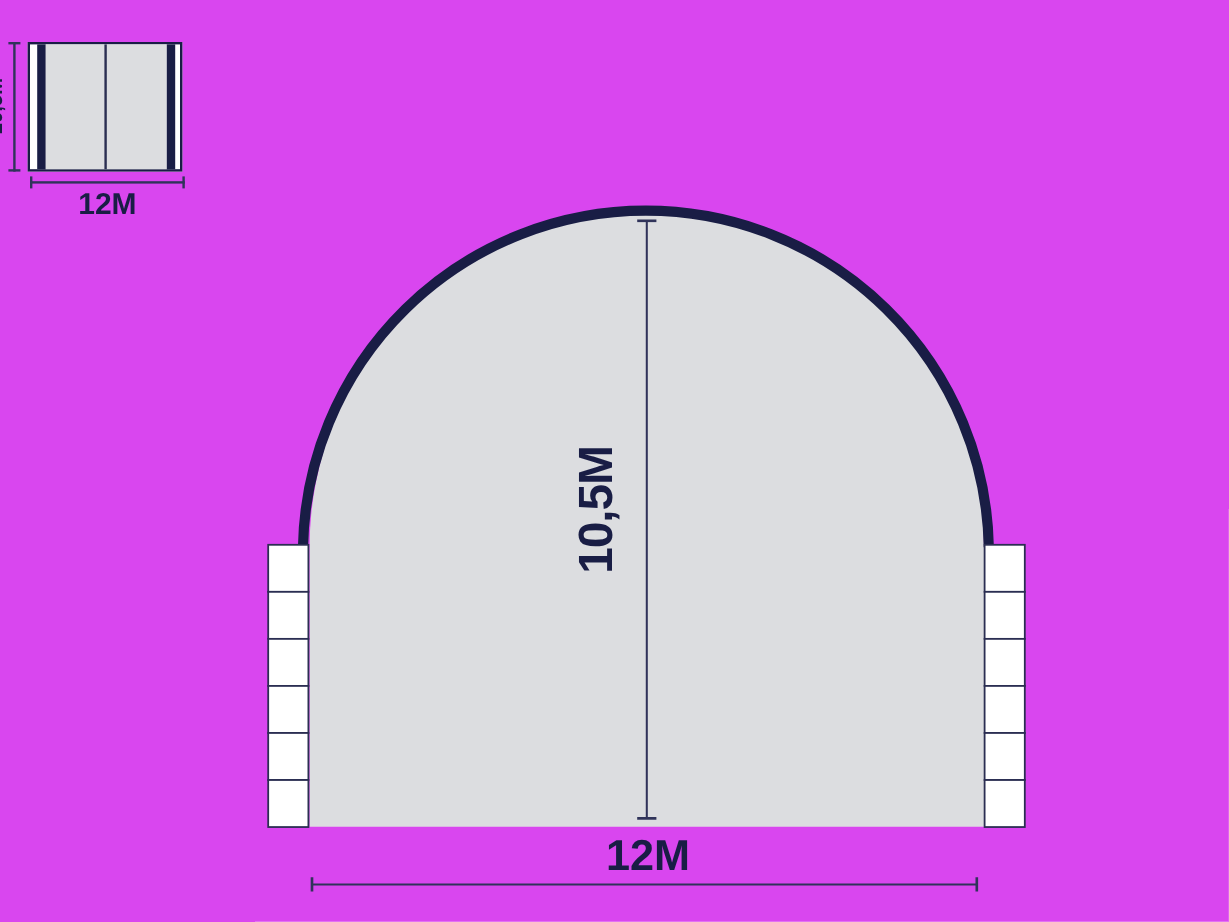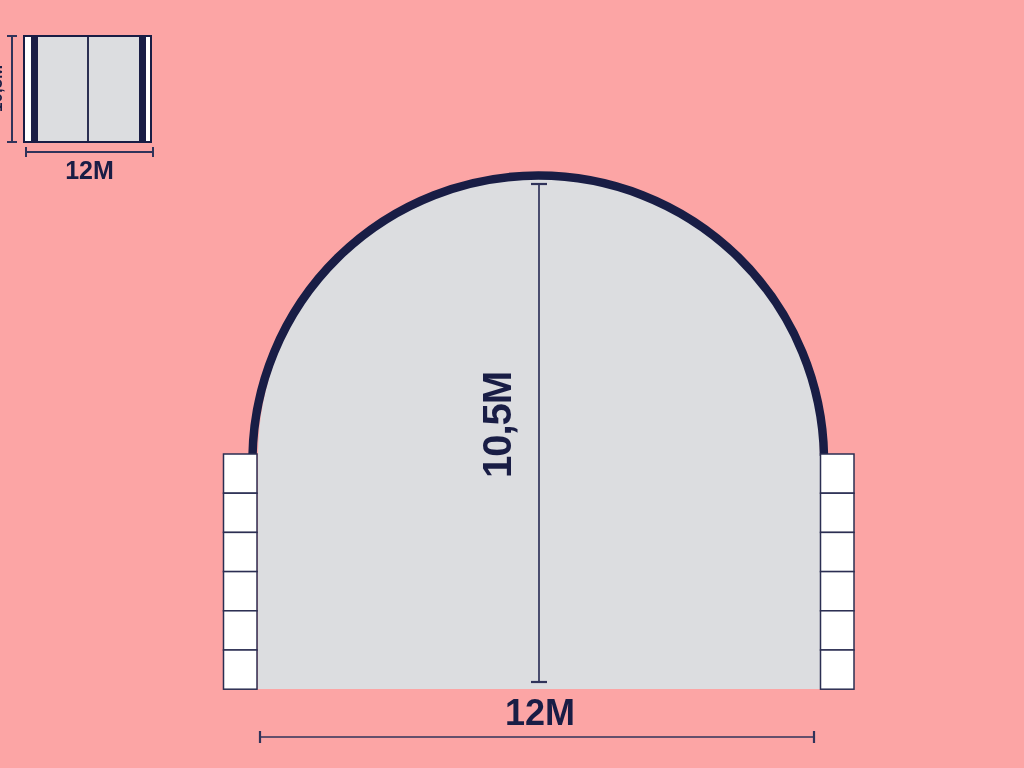--- a/index.html
+++ b/index.html
@@ -1,20 +1,20 @@
 <!DOCTYPE html>
 <html><head>
 <meta charset="utf-8">
 <style>
   html,body{margin:0;padding:0;}
   body{
     width:1024px;height:768px;background:#ffffff;overflow:hidden;
     font-family:"Liberation Sans", sans-serif;
   }
-  .stage{position:relative;width:1024px;height:768px;background:#fca5a5;}
+  .stage{position:relative;width:1024px;height:768px;background:#d946ef;}
 
   
   .lbl{position:absolute;color:#191d45;font-weight:bold;white-space:nowrap;}
 
   
   .plan-rect{
     position:absolute;left:23px;top:35px;width:129px;height:108px;
     border:2px solid #191d45;background:#ffffff;box-sizing:border-box;
   }
   .plan-gray{position:absolute;left:13px;right:11px;top:0;bottom:0;background:#dcdde0;}

